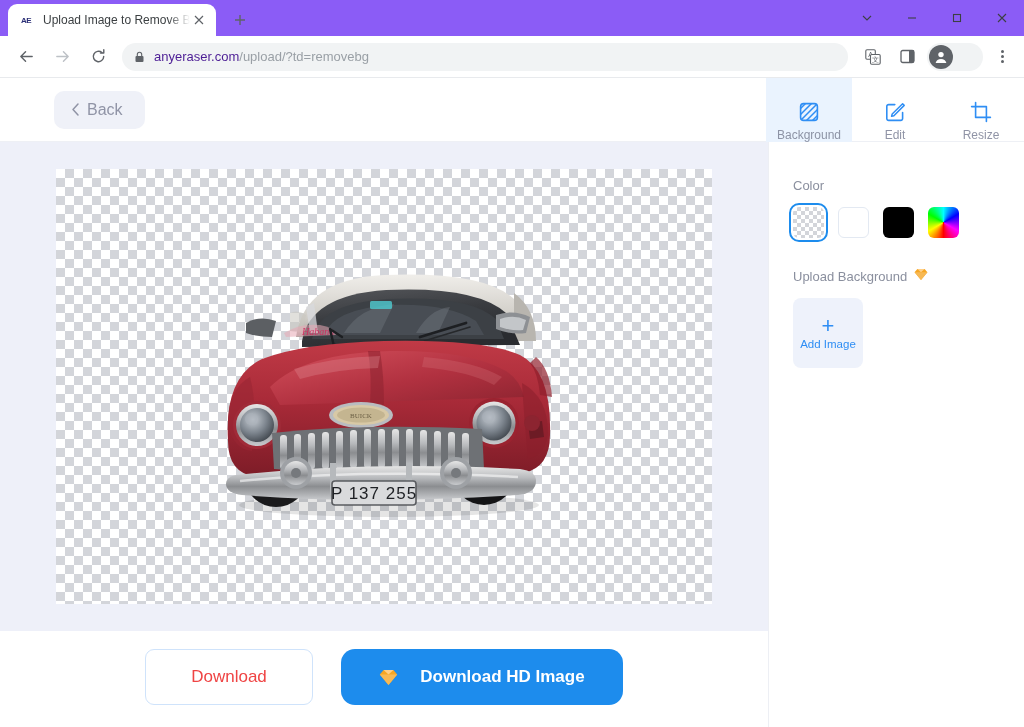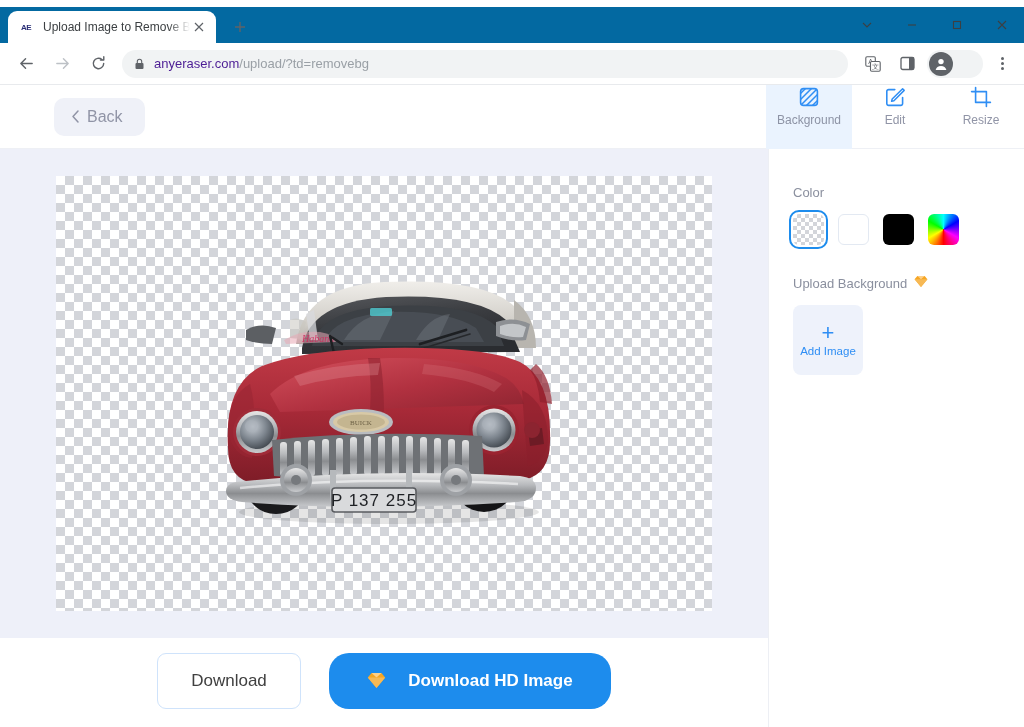--- a/index.html
+++ b/index.html
@@ -8,26 +8,25 @@
     overflow: hidden;
     font-family: "Liberation Sans", sans-serif;
     background: #ffffff;
   }
 
   
   .browser { width: 1024px; height: 727px; display: flex; flex-direction: column; }
 
   .tabstrip {
     height: 36px;
-    background: #0369a1;
+    background: #8b5cf6;
     display: flex;
     align-items: flex-end;
     position: relative;
     flex: 0 0 36px;
-    margin-top: 7px;
   }
   .tab {
     margin-left: 8px;
     height: 32px;
     width: 208px;
     background: #ffffff;
     border-radius: 9px 9px 0 0;
     display: flex;
     align-items: center;
     padding: 0 8px 0 10px;
@@ -168,21 +167,21 @@
     right: 0; top: 0;
     height: 64px;
     display: flex;
   }
   .mode-tab {
     width: 86px;
     height: 64px;
     display: flex;
     flex-direction: column;
     align-items: center;
-    justify-content: flex-start;
+    justify-content: flex-end;
     gap: 4px;
     font-size: 12px;
     color: #9094a6;
   }
   .mode-tab.active { background: #eaf3fe; color: #8d93a5; }
   .mode-tab .ic { display: flex; align-items: center; justify-content: center; height: 24px; }
 
   .app-body { flex: 1; display: flex; min-height: 0; }
 
   .workspace {
@@ -219,31 +218,31 @@
   .actions {
     flex: 1;
     background: #ffffff;
     display: flex;
     align-items: center;
     justify-content: center;
     gap: 28px;
     padding-bottom: 4px;
   }
   .btn-download {
-    width: 144px; height: 56px;
+    width: 168px; height: 56px;
     border: 1.5px solid #cfe3fb;
     border-radius: 9px;
     background: #ffffff;
-    color: #404040;
+    color: #ef4444;
     font-size: 17px;
     display: flex; align-items: center; justify-content: center;
   }
   .btn-hd {
     width: 282px; height: 56px;
-    border-radius: 20px;
+    border-radius: 14px;
     background: #1d8ced;
     color: #ffffff;
     font-size: 17px;
     font-weight: bold;
     display: flex; align-items: center; justify-content: center;
     gap: 22px;
   }
 
   
   .panel {

